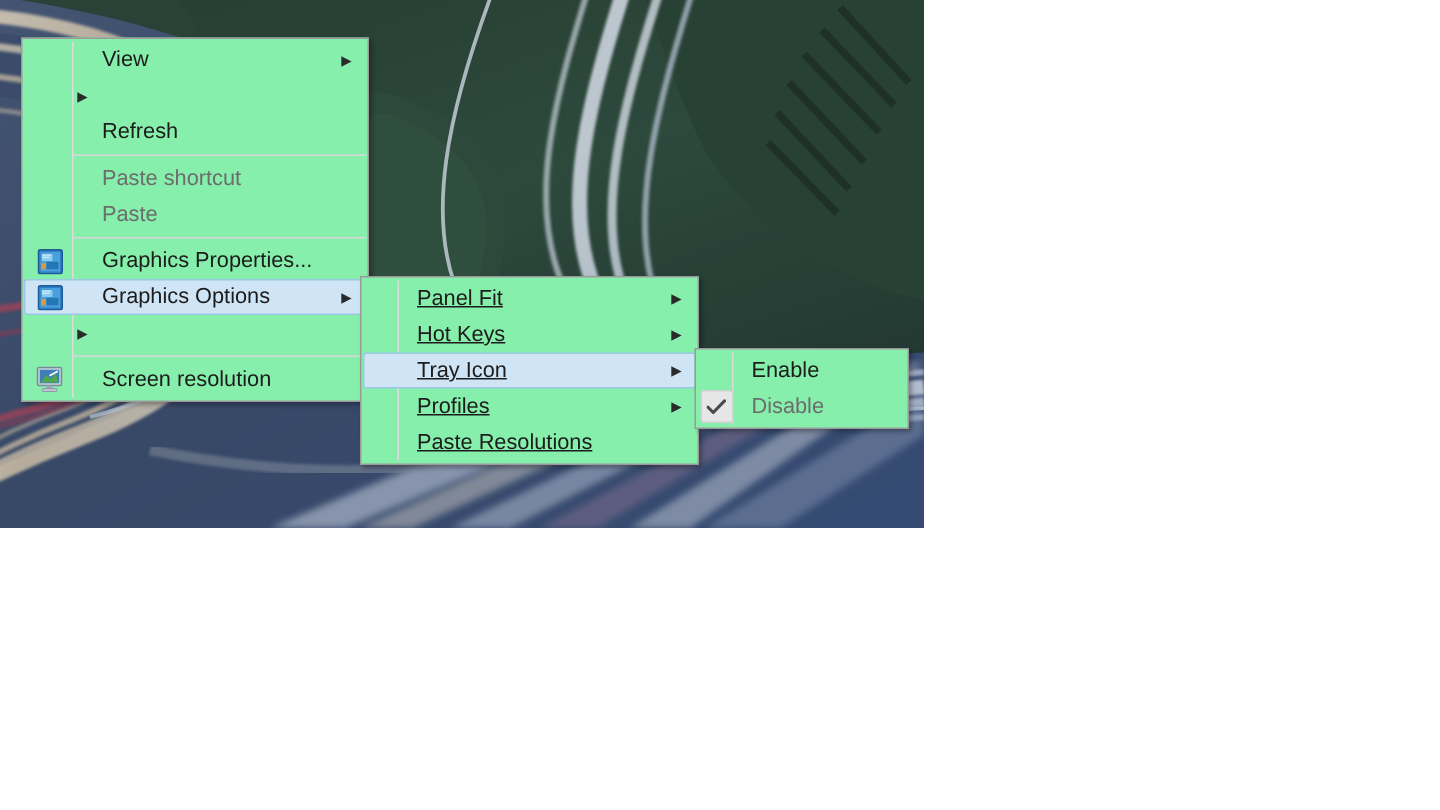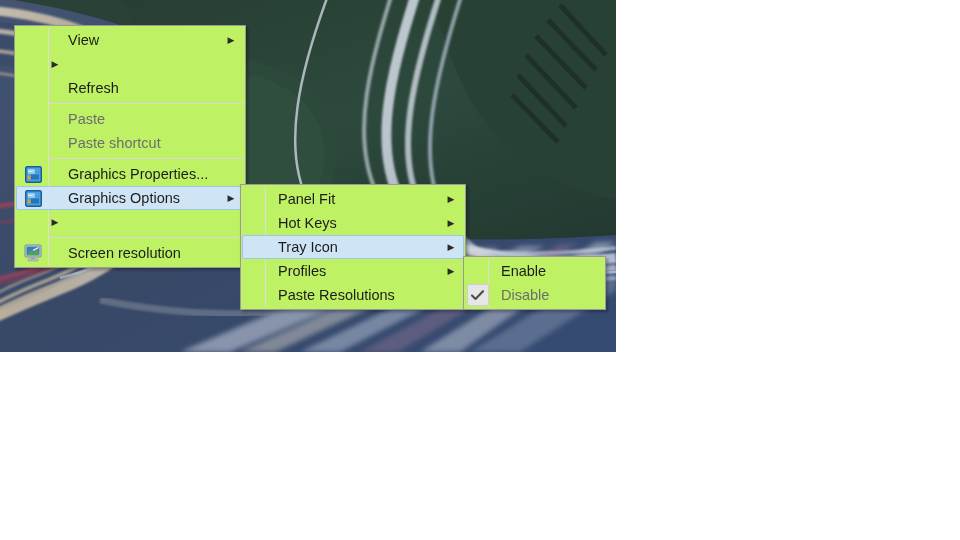--- a/index.html
+++ b/index.html
@@ -27,21 +27,21 @@
     width: 616px;
     height: 352px;
     overflow: hidden;
     background: #2b4a6e;
   }
   #wallpaper svg { display: block; }
 
   
   .menu {
     position: absolute;
-    background: #bef264;
+    background: #86efac;
     border: 1px solid #9a9a9a;
     box-shadow: 2px 2px 3px rgba(0,0,0,0.30);
     padding: 2px 0;
     box-sizing: border-box;
     font-size: 14.5px;
     color: #1c1c1c;
     user-select: none;
   }
   
   .menu::before {
@@ -77,21 +77,21 @@
   #submenu-graphics-options .menu-item .gutter { width: 23px; }
   #submenu-tray-icon .menu-item .gutter { width: 23px; }
 
   .menu-item .label {
     flex: 1 1 auto;
     padding-left: 4px;
     line-height: 24px;
     overflow: hidden;
   }
   #context-menu .menu-item .label { padding-left: 19px; }
-  #submenu-graphics-options .menu-item .label { padding-left: 12px; }
+  #submenu-graphics-options .menu-item .label { padding-left: 12px; text-decoration: underline; }
   #submenu-tray-icon .menu-item .label { padding-left: 12px; }
 
   .menu-item.disabled .label { color: #6d6d6d; }
 
   .menu-item.highlight {
     background: #cfe5f5;
     border: 1px solid #99c9e4;
     border-radius: 2px;
   }
 
@@ -132,21 +132,20 @@
   }
   #submenu-graphics-options {
     left: 240px;
     top: 184px;
     width: 226px;
   }
   #submenu-tray-icon {
     left: 463px;
     top: 232px;
     width: 143px;
-    margin-top: 24px;
   }
 
   .icon-img { display: block; }
 </style>
 </head>
 <body>
 
 <div id="screen">
 
   <div id="wallpaper">
@@ -255,27 +254,27 @@
     <div class="menu-item">
       <span class="gutter"></span>
       <span class="label">Refresh</span>
       <span class="arrow"></span>
     </div>
 
     <div class="separator"></div>
 
     <div class="menu-item disabled">
       <span class="gutter"></span>
+      <span class="label">Paste shortcut</span>
+      <span class="arrow"></span>
+    </div>
+
+    <div class="menu-item disabled">
+      <span class="gutter"></span>
       <span class="label">Paste</span>
-      <span class="arrow"></span>
-    </div>
-
-    <div class="menu-item disabled">
-      <span class="gutter"></span>
-      <span class="label">Paste shortcut</span>
       <span class="arrow"></span>
     </div>
 
     <div class="separator"></div>
 
     <div class="menu-item">
       <span class="gutter">
         <svg class="icon-img" width="17" height="17" viewBox="0 0 17 17">
           <rect x="0.5" y="0.5" width="16" height="16" rx="1.5" fill="#2f7fc4" stroke="#1d5c96"></rect>
           <rect x="2" y="2" width="13" height="13" fill="#49a0dd"></rect>

